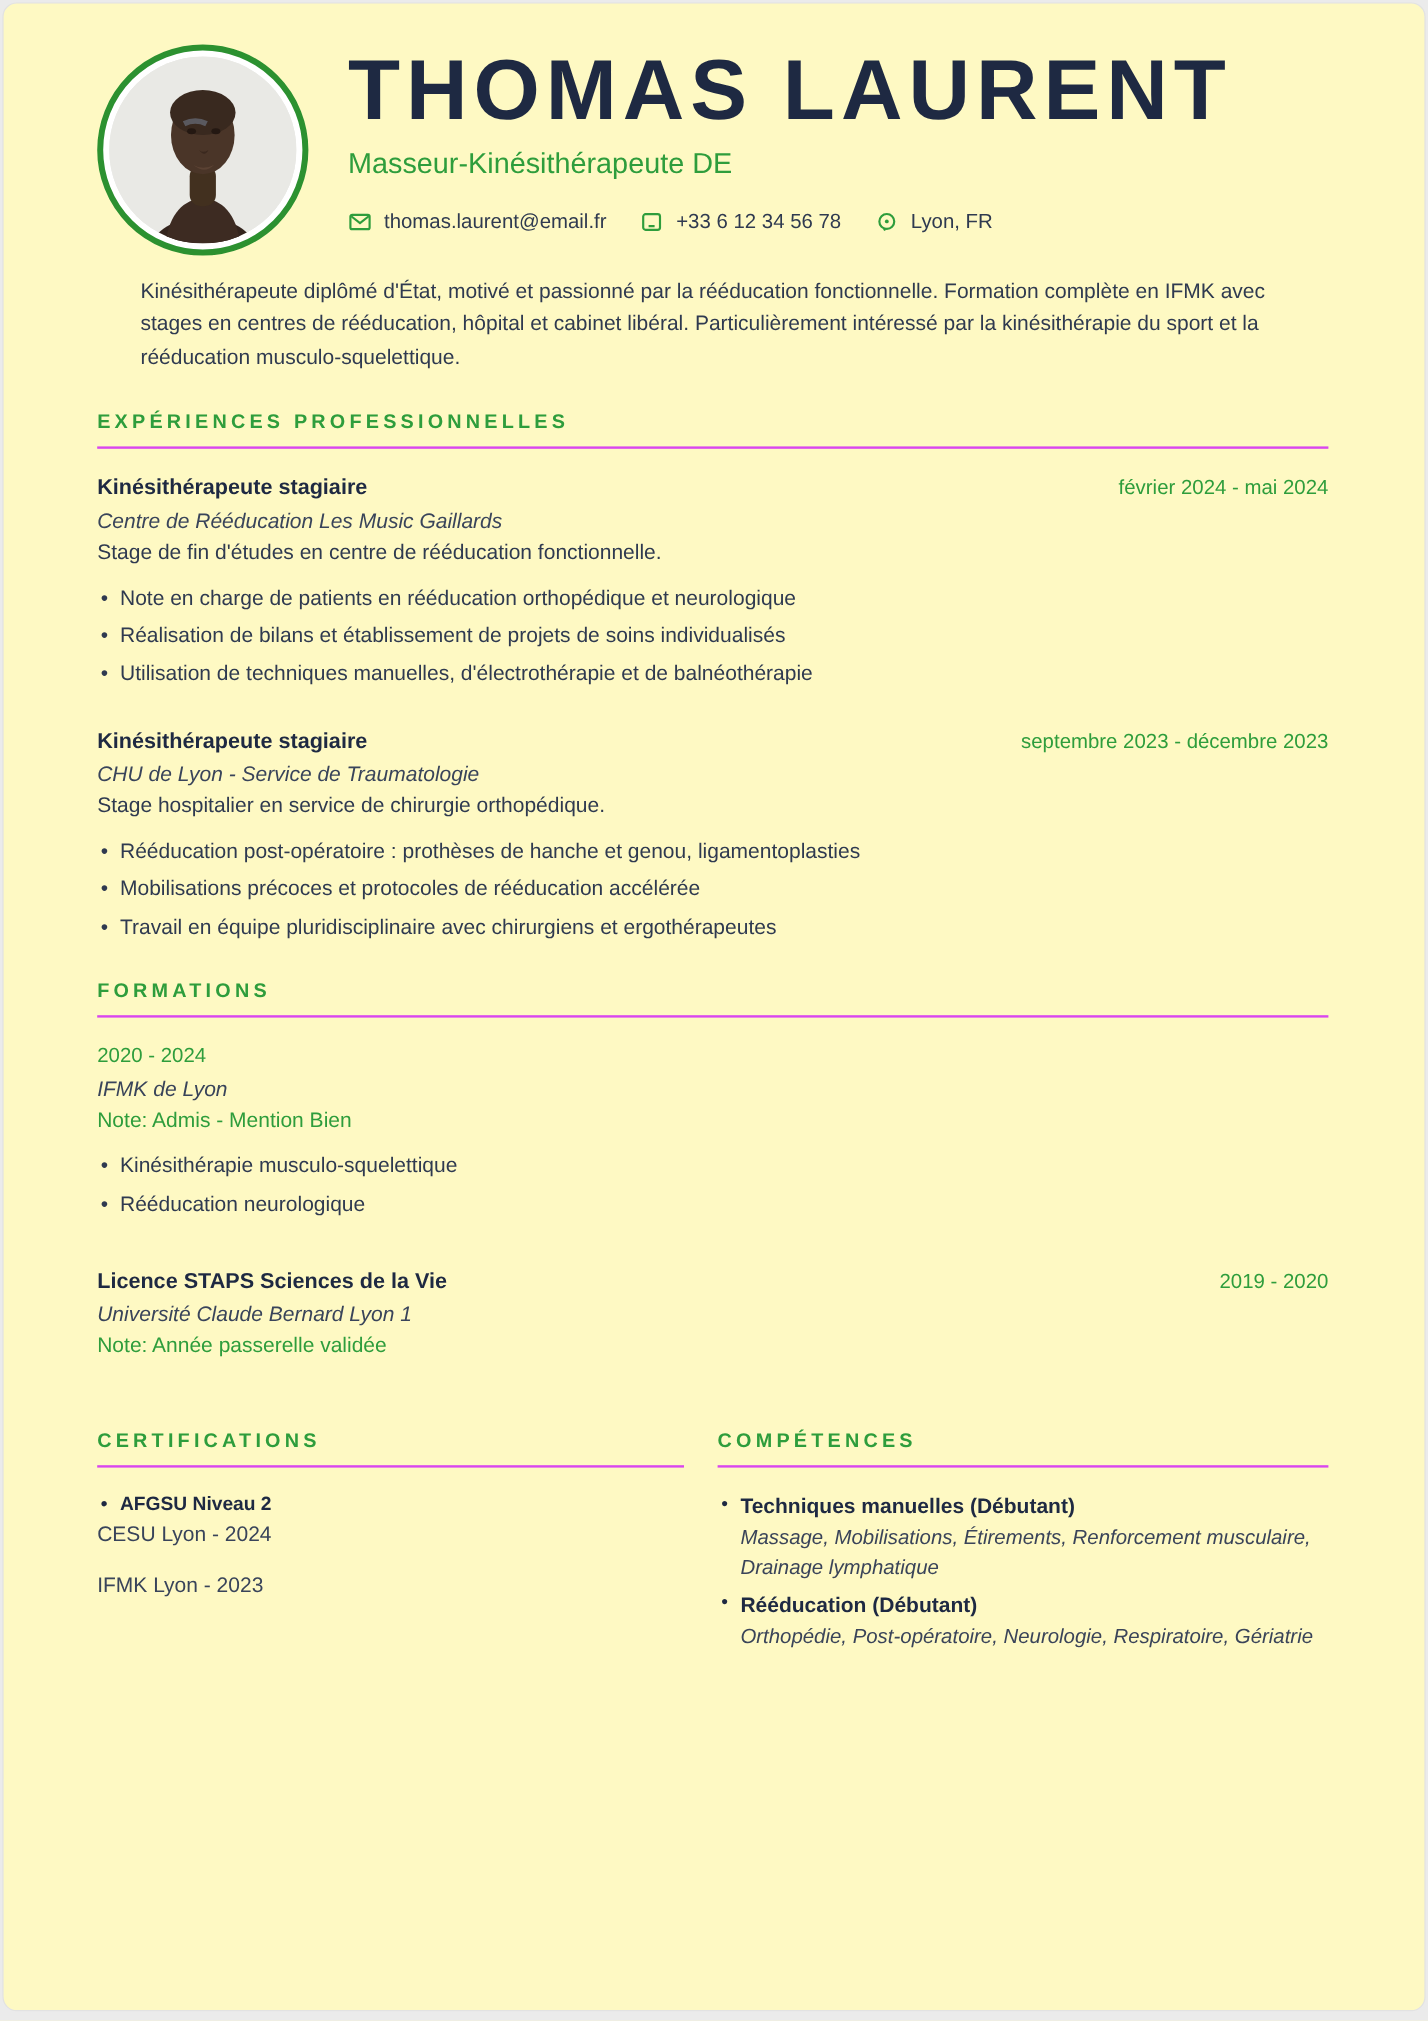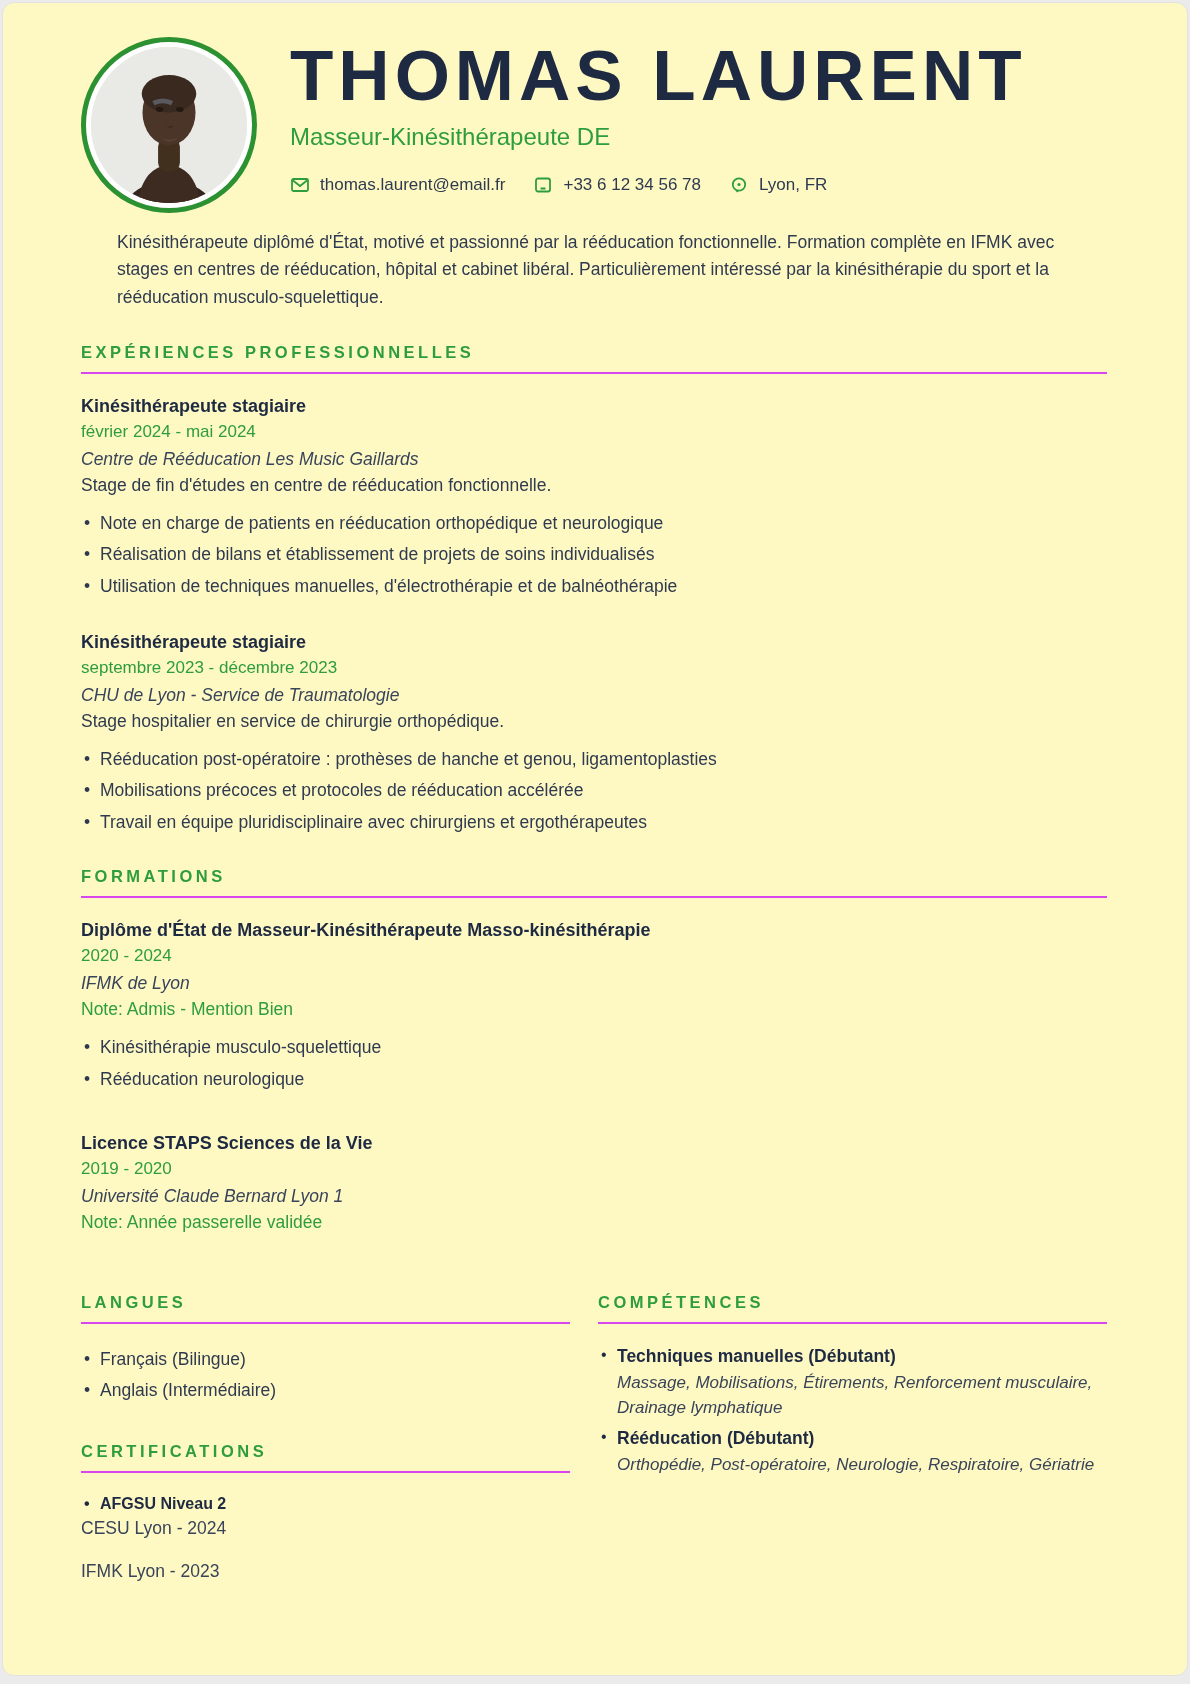--- a/index.html
+++ b/index.html
@@ -71,21 +71,21 @@
   .sec-title {
     font-size: 16.5px;
     font-weight: 700;
     letter-spacing: 3.5px;
     color: #2e9d3c;
     padding-bottom: 10px;
     border-bottom: 2px solid #d946ef;
     margin-bottom: 22px;
   }
   .entry + .entry { margin-top: 32px; }
-  .entry-head { display: flex; justify-content: space-between; align-items: baseline; gap: 5px; flex-direction: column; }
+  .entry-head { display: flex; justify-content: space-between; align-items: baseline; gap: 20px; }
   .entry-title { font-size: 18px; font-weight: 700; color: #1e2942; }
   .entry-dates { font-size: 17px; font-weight: 500; color: #2e9d3c; white-space: nowrap; }
   .entry-company { margin-top: 7px; font-style: italic; font-size: 17.5px; color: #39445a; }
   .entry-desc { margin-top: 5px; font-size: 17.5px; color: #2f3a50; }
   .entry-note { margin-top: 5px; font-size: 17.5px; color: #2e9d3c; }
 
   ul.bullets { list-style: none; margin-top: 14px; }
   ul.bullets li {
     position: relative;
     padding-left: 19px;
@@ -220,21 +220,20 @@
           <li>Travail en équipe pluridisciplinaire avec chirurgiens et ergothérapeutes</li>
         </ul>
       </div>
     </div>
 
     <div class="section">
       <div class="sec-title">FORMATIONS</div>
 
       <div class="entry">
         <div class="entry-head">
-          <span class="entry-title">Diplôme d'État de Masseur-Kinésithérapeute Masso-kinésithérapie</span>
           <span class="entry-dates">2020 - 2024</span>
         </div>
         <div class="entry-company">IFMK de Lyon</div>
         <div class="entry-note">Note: Admis - Mention Bien</div>
         <ul class="bullets">
           <li>Kinésithérapie musculo-squelettique</li>
           <li>Rééducation neurologique</li>
         </ul>
       </div>
 
@@ -244,27 +243,20 @@
           <span class="entry-dates">2019 - 2020</span>
         </div>
         <div class="entry-company">Université Claude Bernard Lyon 1</div>
         <div class="entry-note">Note: Année passerelle validée</div>
       </div>
     </div>
 
     <div class="columns">
 
       <div class="col-left">
-        <div class="col-section">
-          <div class="sec-title">LANGUES</div>
-          <ul class="bullets" style="margin-top:18px">
-            <li>Français (Bilingue)</li>
-            <li>Anglais (Intermédiaire)</li>
-          </ul>
-        </div>
 
         <div class="col-section">
           <div class="sec-title">CERTIFICATIONS</div>
           <div class="cert-item">
             <div class="cert-name">AFGSU Niveau 2</div>
             <div class="cert-issuer">CESU Lyon - 2024</div>
           </div>
           <div class="cert-item">
             <div class="cert-issuer">IFMK Lyon - 2023</div>
           </div>

